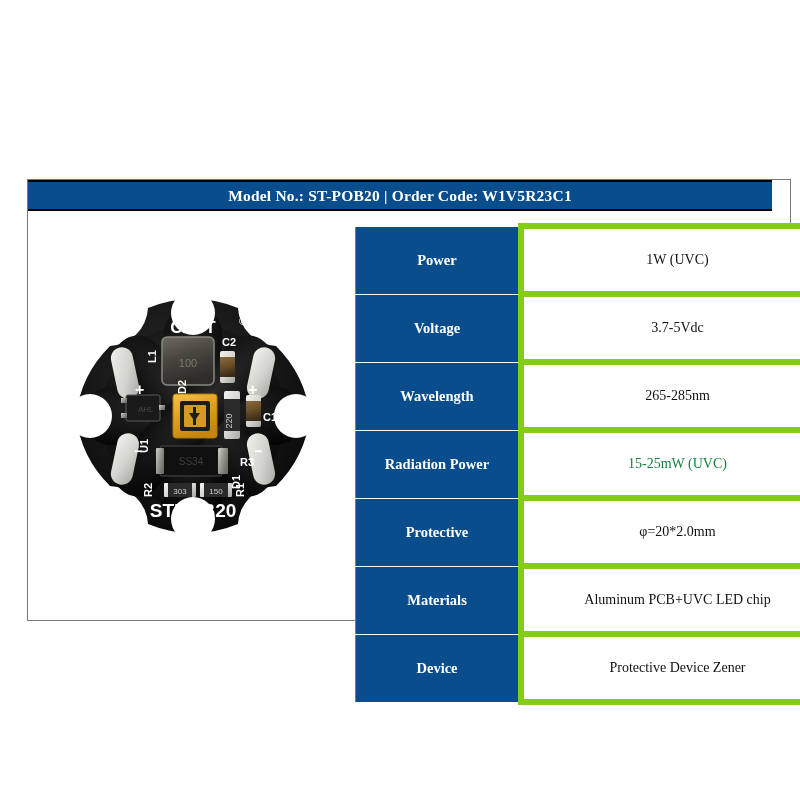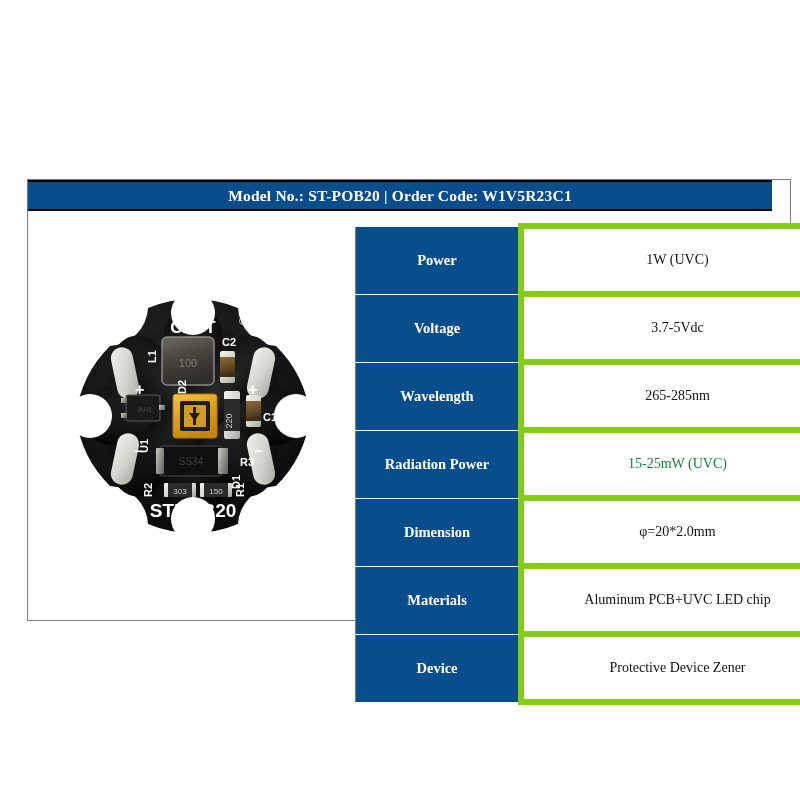--- a/index.html
+++ b/index.html
@@ -283,21 +283,21 @@
         </tr>
         <tr>
           <td class="lbl-cell">Wavelength</td>
           <td class="val-cell">265-285nm</td>
         </tr>
         <tr>
           <td class="lbl-cell">Radiation Power</td>
           <td class="val-cell highlight">15-25mW (UVC)</td>
         </tr>
         <tr>
-          <td class="lbl-cell">Dimension</td>
+          <td class="lbl-cell">Protective</td>
           <td class="val-cell">φ=20*2.0mm</td>
         </tr>
         <tr>
           <td class="lbl-cell">Materials</td>
           <td class="val-cell">Aluminum PCB+UVC LED chip</td>
         </tr>
         <tr>
           <td class="lbl-cell">Device</td>
           <td class="val-cell">Protective Device Zener</td>
         </tr>

